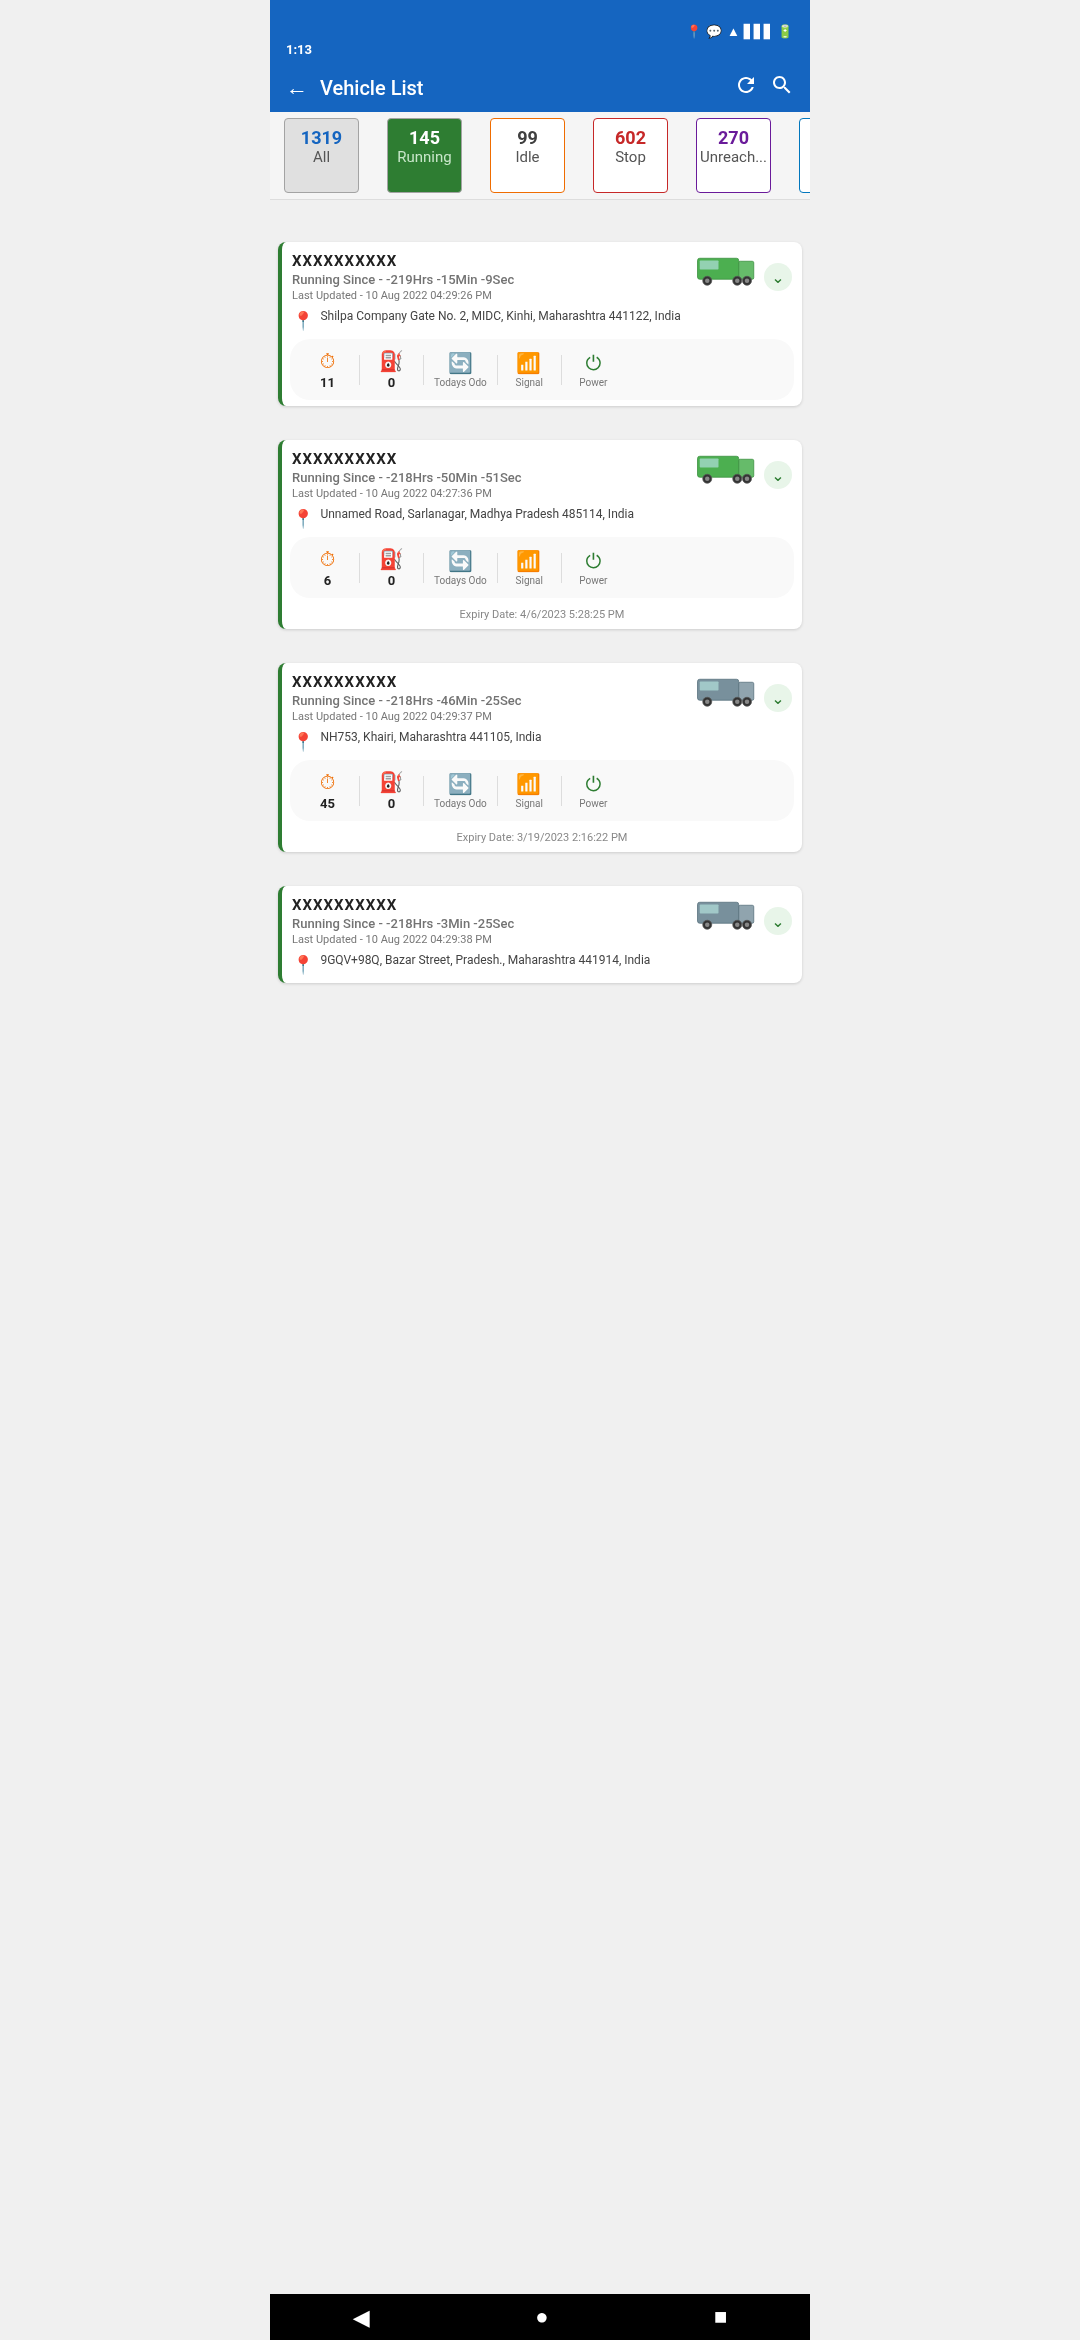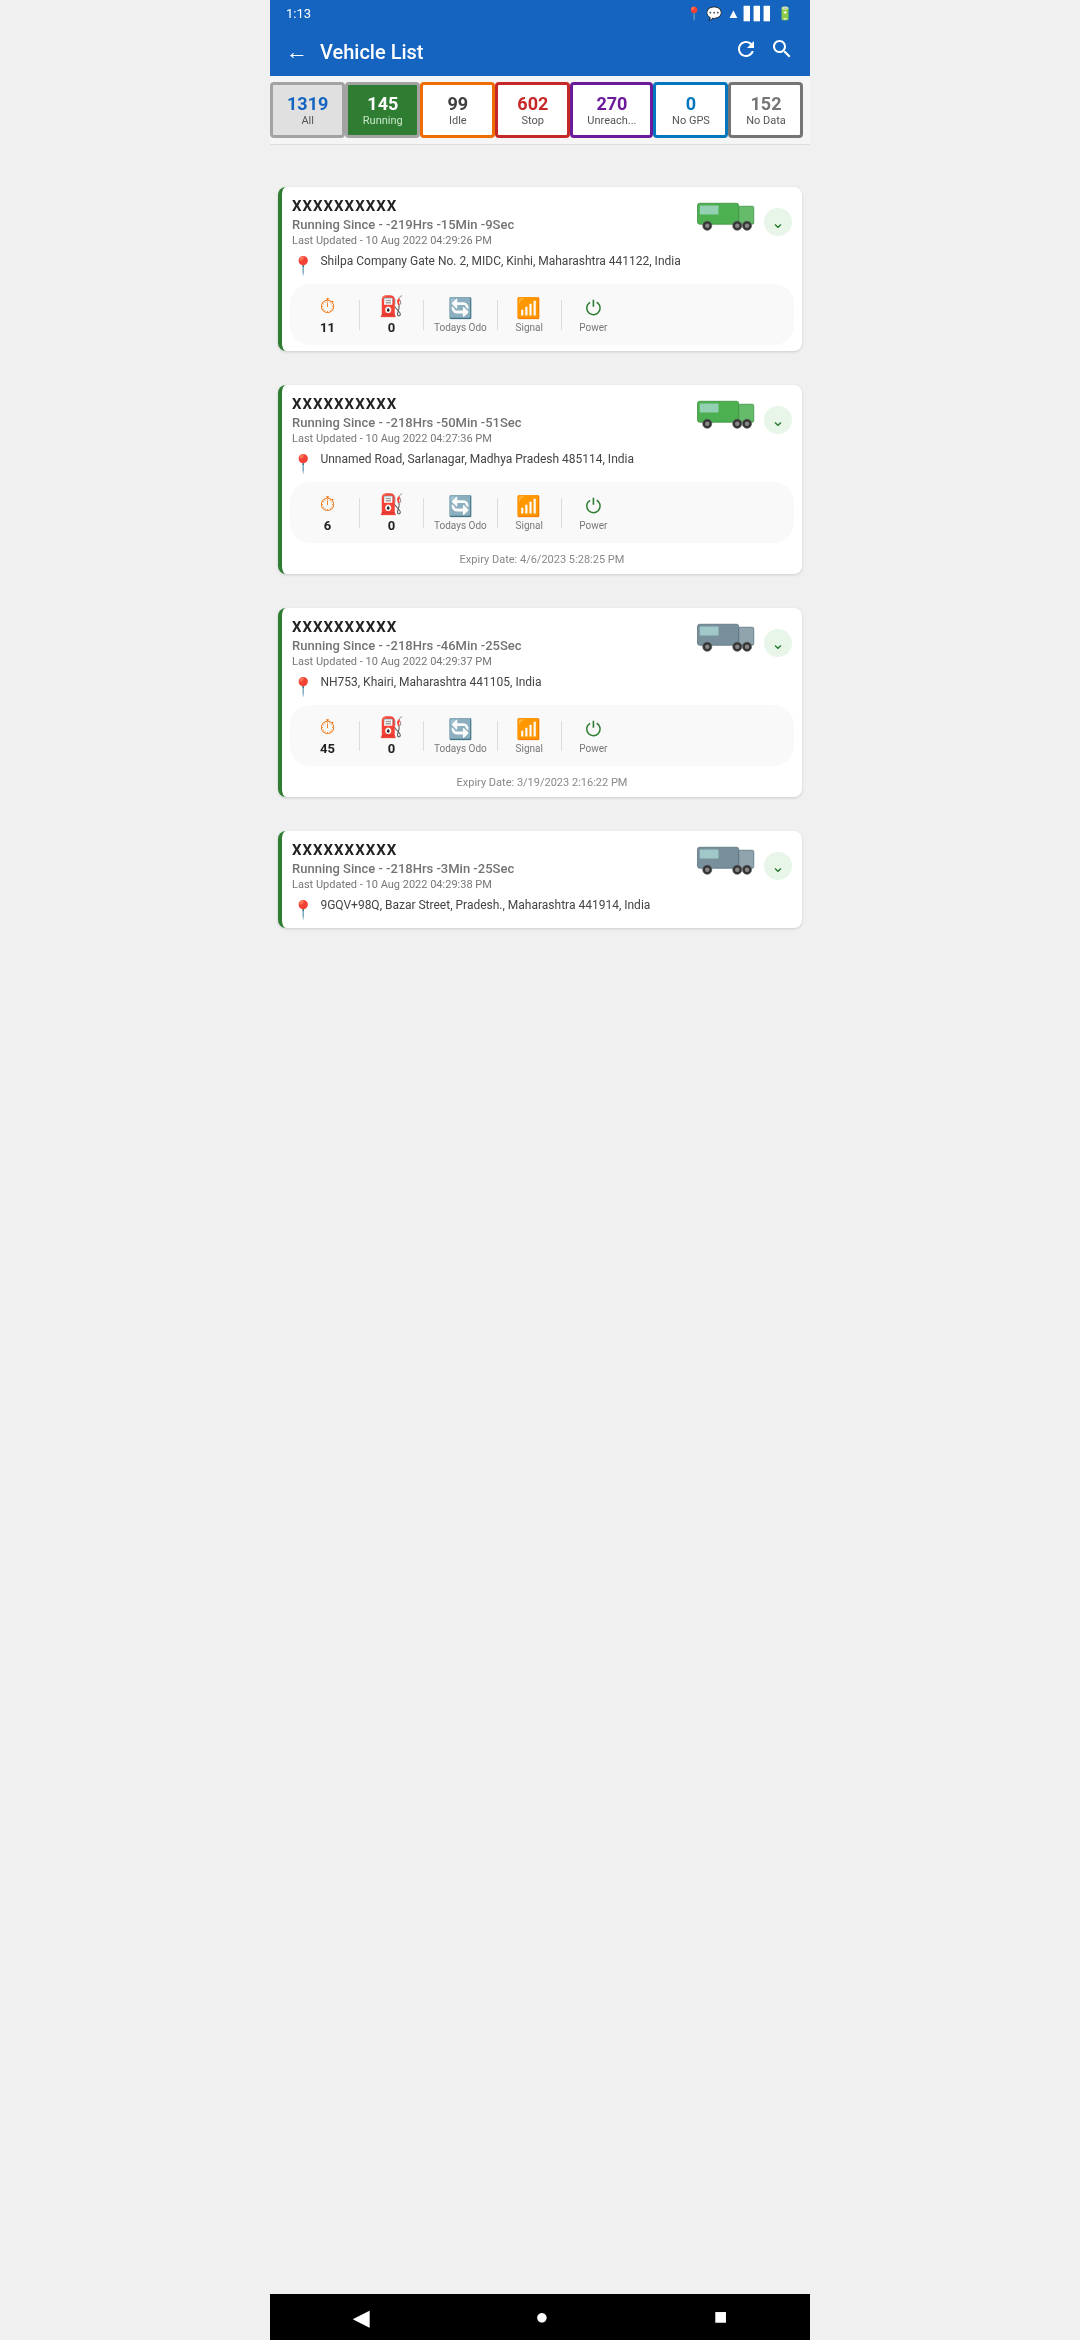--- a/index.html
+++ b/index.html
@@ -14,21 +14,21 @@
     }
     .status-bar {
       background: #1565c0;
       color: white;
       display: flex;
       justify-content: space-between;
       align-items: center;
       padding: 6px 16px;
       font-size: 13px;
     }
-    .status-bar-time { font-weight: normal; }
+    .status-bar-time { font-weight: bold; margin-top: 36px; }
     .status-bar-icons { display: flex; gap: 4px; align-items: center; }
     .header {
       background: #1565c0;
       display: flex;
       align-items: center;
       padding: 10px 16px;
       gap: 12px;
     }
     .header-title {
       color: white;
@@ -47,30 +47,30 @@
       background: #f5f5f5;
       border-bottom: 1px solid #ddd;
     }
     .filter-tab {
       display: flex;
       flex-direction: column;
       align-items: center;
       padding: 8px 14px;
       min-width: 75px;
       cursor: pointer;
-      border: 3px solid #a3a3a3;
+      border: 1px solid #a3a3a3;
       border-radius: 4px;
-      margin: 6px 0;
+      margin: 6px 14px;
     }
     .filter-tab .count {
       font-size: 18px;
       font-weight: bold;
     }
     .filter-tab .label {
-      font-size: 11px;
+      font-size: 15px;
       color: #555;
     }
     .tab-all { background: #e0e0e0; }
     .tab-all .count { color: #1565c0; }
     .tab-running { background: #2e7d32; }
     .tab-running .count { color: white; }
     .tab-running .label { color: #c8e6c9; }
     .tab-idle { background: #fff; border-color: #ef6c00; }
     .tab-idle .count { color: #404040; }
     .tab-stop { background: #fff; border-color: #c62828; }

